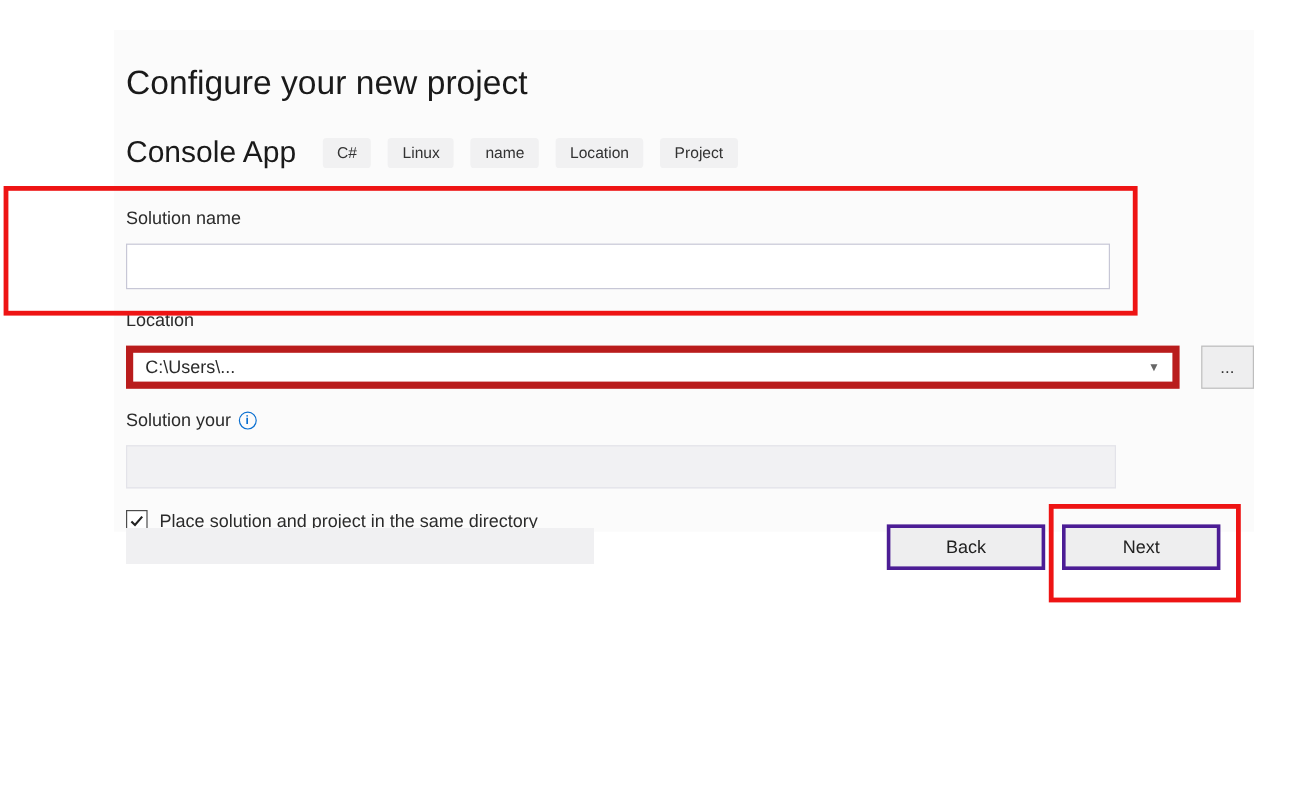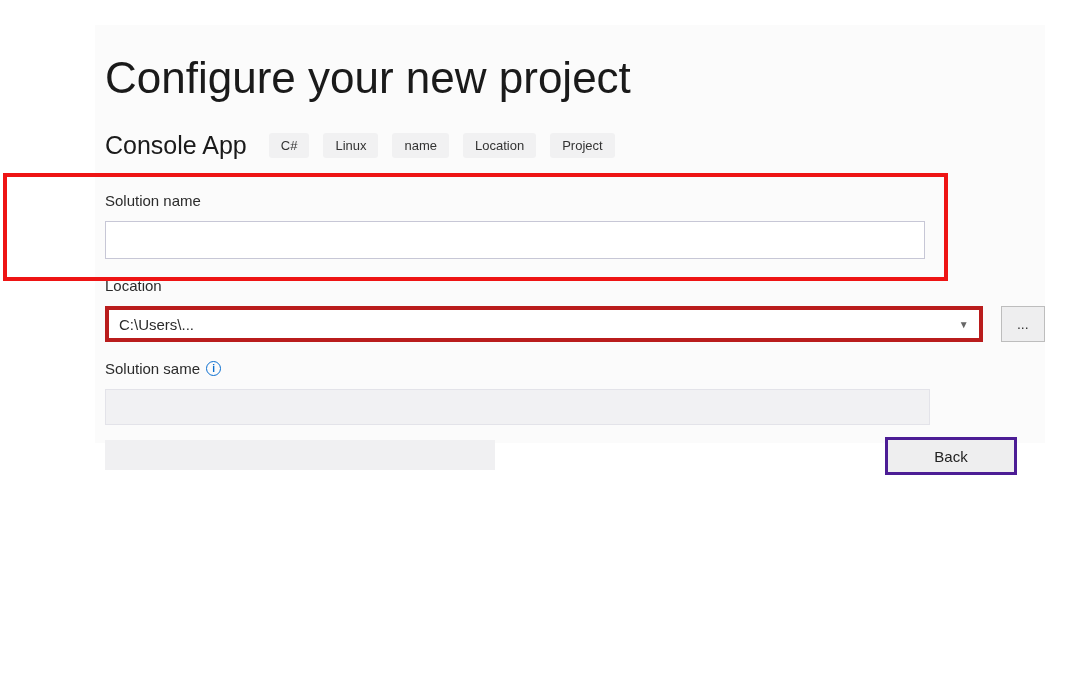--- a/index.html
+++ b/index.html
@@ -16,21 +16,21 @@
     }
     .dialog-container {
       position: absolute;
       left: 95px;
       top: 25px;
       width: 950px;
       background: #fbfbfb;
       padding: 28px 0 0 0;
     }
     .page-title {
-      font-size: 44px;
+      font-size: 28px;
       font-weight: 400;
       color: #1a1a1a;
       margin-left: 10px;
       margin-bottom: 28px;
     }
     .template-row {
       display: flex;
       align-items: center;
       gap: 14px;
       margin-left: 10px;
@@ -91,21 +91,21 @@
       font-family: inherit;
     }
     .location-row {
       display: flex;
       align-items: center;
       gap: 18px;
     }
     .location-dropdown {
       width: 989px;
       height: 36px;
-      border: 4px solid #b91c1c;
+      border: 6px solid #b91c1c;
       background: #ffffff;
       display: flex;
       align-items: center;
       justify-content: space-between;
       padding: 0 10px;
       font-size: 15px;
       color: #2b2b2b;
     }
     .dropdown-caret {
       font-size: 10px;
@@ -234,27 +234,36 @@
       <div class="location-dropdown">
         <span>C:\Users\...</span>
         <span class="dropdown-caret">▼</span>
       </div>
       <button class="browse-button">...</button>
     </div>
   </div>
 
   <div class="field-block">
     <div class="field-label">
-      <span>Solution same</span>
+      <span>Solution your</span>
       <span class="info-icon">i</span>
     </div>
     <input type="text" class="solution-name-input" disabled="" value="" style="">
   </div>
 
+  <div class="checkbox-row">
+    <span class="checkbox">
+      <svg class="checkmark-svg" viewBox="0 0 12 12">
+        <polyline points="1.5,6.5 4.5,9.5 10.5,2.5" fill="none" stroke="#222" stroke-width="1.8"></polyline>
+      </svg>
+    </span>
+    <span class="checkbox-label">Place solution and project in the same directory</span>
+  </div>
 
   <div class="footer-bar">
     <div class="progress-marker"></div>
     <div class="footer-buttons">
       <button class="nav-button">Back</button>
+      <button class="nav-button"><div class="highlight-box highlight-next"></div><span>Next</span></button>
     </div>
   </div>
 
 </div>
 
 </body></html>

